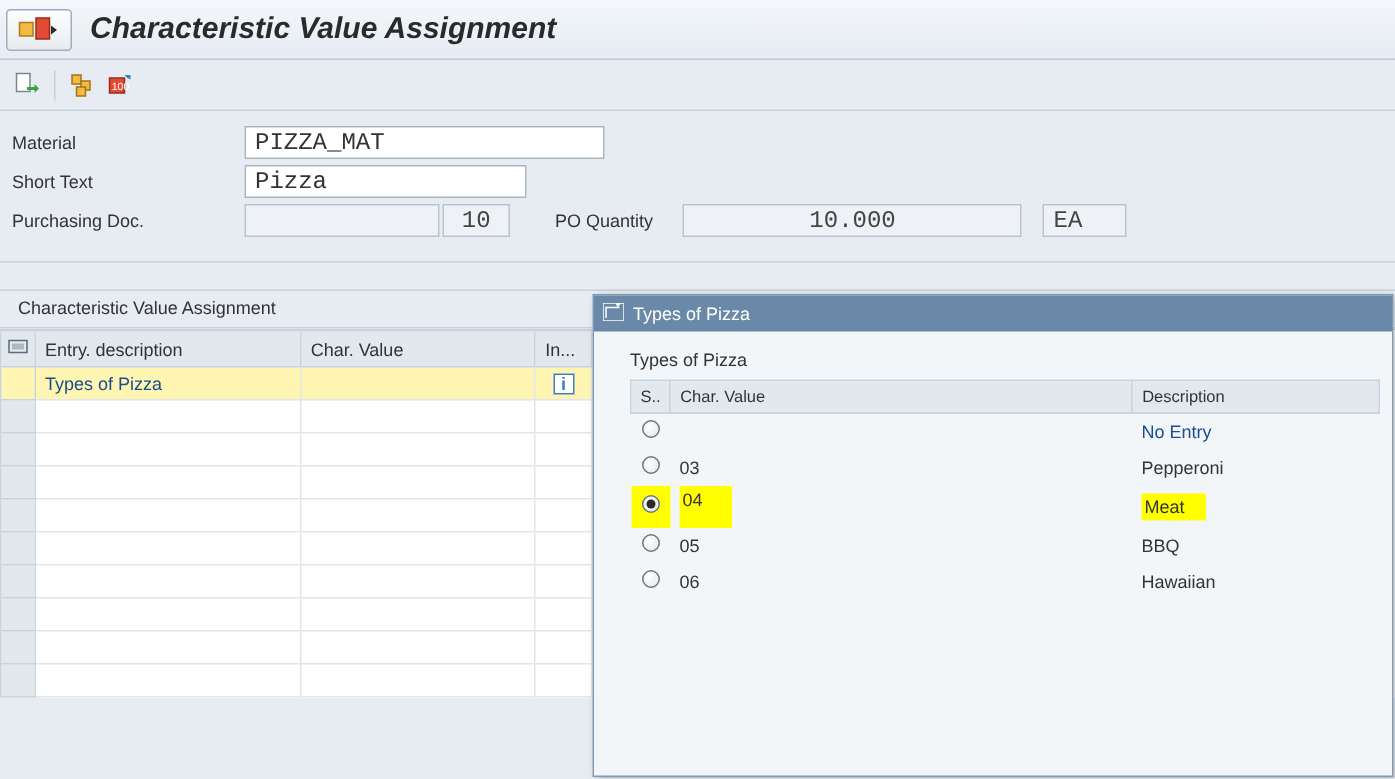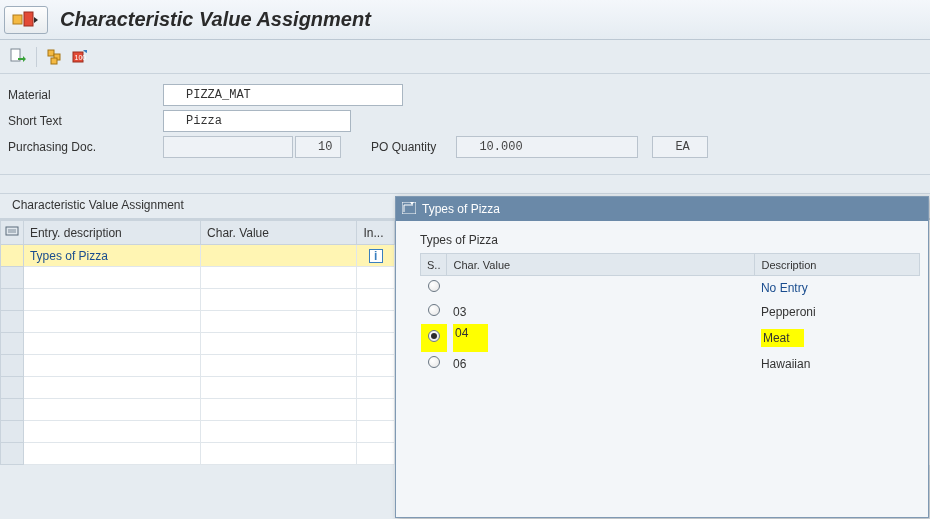--- a/index.html
+++ b/index.html
@@ -77,29 +77,30 @@
   .field-label {
     width: 155px;
     padding-right: 6px;
     color: #333;
   }
   .input {
     height: 22px;
     border: 1px solid #a9b6c2;
     background: #fff;
     font-family: "Courier New", monospace;
-    font-size: 12px;
-    padding: 0 22px;
+    font-size: 16px;
+    padding: 0 6px;
     line-height: 20px;
     color: #333;
   }
   .input.readonly {
     background: #eef2f6;
     border-color: #b9c3cd;
     color: #444;
+    text-align: center;
   }
   .po-qty-label { margin-left: 30px; margin-right: 20px; }
   .ea-label { margin-left: 14px; }
 
   
   .main-area {
     padding-top: 18px;
   }
   .panel-title {
     padding: 4px 8px 6px 12px;
@@ -277,21 +278,21 @@
   </div>
   <div class="field-row">
     <div class="field-label">Short Text</div>
     <div class="input" style="width:188px">Pizza</div>
   </div>
   <div class="field-row">
     <div class="field-label">Purchasing Doc.</div>
     <div class="input readonly" style="width:130px"></div>
     <div class="input readonly" style="width:45px;margin-left:2px">10</div>
     <div class="po-qty-label">PO Quantity</div>
-    <div class="input readonly" style="width:182px">10.000</div>
+    <div class="input readonly" style="width:226px">10.000</div>
     <div class="input readonly ea-label" style="width:56px;text-align:left">EA</div>
   </div>
 </div>
 
 <div class="main-area">
   <div class="panel-title-wrap">
     <div class="panel-title">Characteristic Value Assignment</div>
   </div>
   <div class="table-wrap">
     <table class="char-table">
@@ -406,19 +407,24 @@
             <td class="value-cell">03</td>
             <td>Pepperoni</td>
           </tr>
           <tr>
             <td class="radio-cell hl"><span class="radio checked"></span></td>
             <td class="value-cell"><span class="hl-pad">04</span></td>
             <td><span class="hl-text">Meat</span></td>
           </tr>
           <tr>
             <td class="radio-cell"><span class="radio"></span></td>
+            <td class="value-cell">05</td>
+            <td>BBQ</td>
+          </tr>
+          <tr>
+            <td class="radio-cell"><span class="radio"></span></td>
             <td class="value-cell">06</td>
             <td>Hawaiian</td>
           </tr>
         </tbody>
     </table>
   </div>
 </div>
 
 </body></html>

